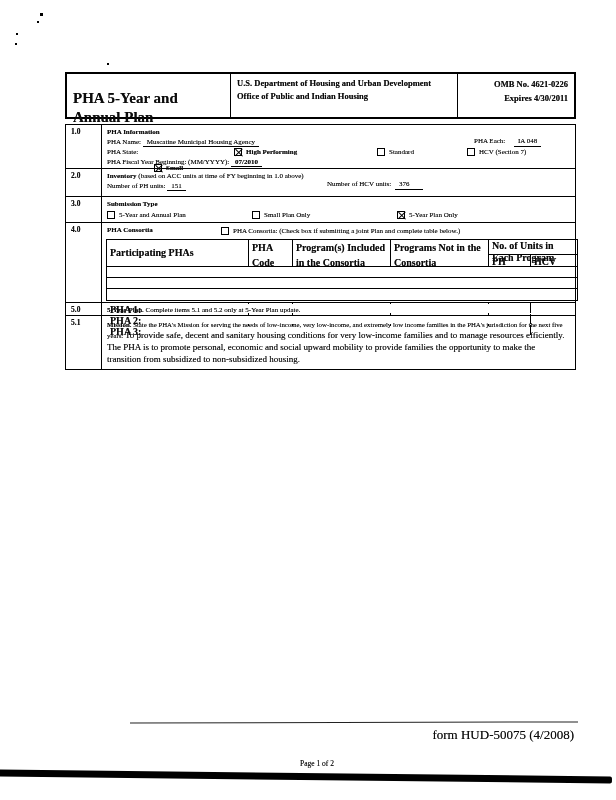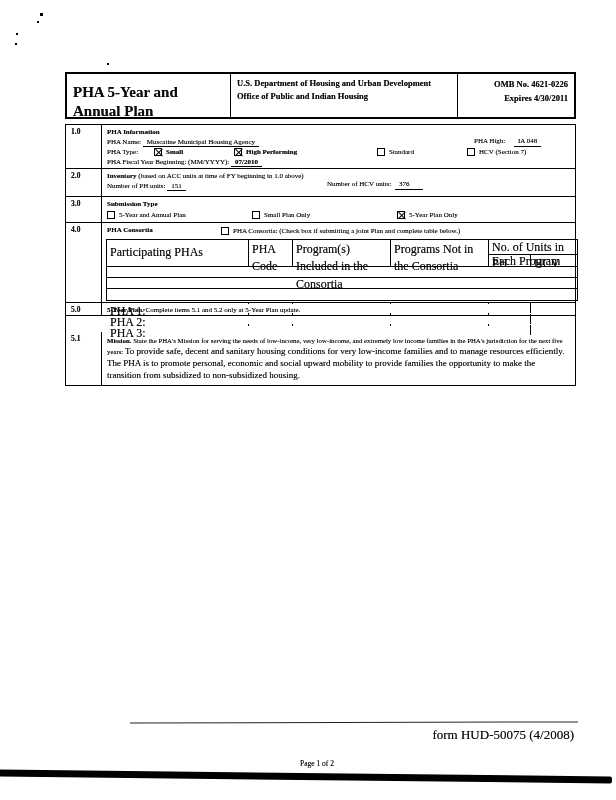--- a/index.html
+++ b/index.html
@@ -10,48 +10,48 @@
 
   
   .dot { position:absolute; background:#000; width:3px; height:3px; }
   .scan-bar { position:absolute; left:-8px; top:773px; width:620px; height:7px;
               background:#000; transform:rotate(0.65deg); border-radius:2px; }
 
   
   .hdr { position:absolute; left:65px; top:72px; width:511px; height:47px;
          border:2px solid #000; display:flex; }
   .hdr-cell { border-right:1.4px solid #000; padding:2px 6px; }
-  .hdr-title { width:164px; font-size:15px; font-weight:bold; line-height:1.25; padding-top:9px; }
+  .hdr-title { width:164px; font-size:15px; font-weight:bold; line-height:1.25; padding-top:15px; }
   .hdr-dept  { width:227px; font-size:8.5px; font-weight:bold; line-height:1.5; padding-top:3px; }
   .hdr-omb   { flex:1; border-right:none; font-size:8.5px; font-weight:bold;
                text-align:right; padding-top:4px; line-height:1.6; }
 
   
   .ftable { position:absolute; left:65px; top:124px; width:511px; border:1.6px solid #000; }
   .frow { display:flex; border-bottom:1.4px solid #000; }
-  .frow:last-child { border-bottom:none;margin-top:16px; }
+  .frow:last-child { border-bottom:none; }
   .fnum { width:36px; border-right:1.2px solid #000; font-size:7.5px; font-weight:bold;
           padding:2px 0 0 5px; flex:none; }
   .fbody { flex:1; padding:2px 4px 0 5px; font-size:7px; line-height:1.45; position:relative; }
   .b { font-weight:bold; }
   .fill { border-bottom:1px solid #000; padding:0 4px; white-space:nowrap; }
 
   
   .cb { display:inline-block; width:8px; height:8px; border:1.3px solid #000;
         position:relative; vertical-align:-1px; margin-right:4px; flex:none; }
   .cb.checked::before, .cb.checked::after { content:""; position:absolute; left:-1px; top:2.5px;
         width:9.5px; height:1.3px; background:#000; }
   .cb.checked::before { transform:rotate(45deg); }
   .cb.checked::after  { transform:rotate(-45deg); }
 
   .optline { display:flex; align-items:center; }
   .abs { position:absolute; }
 
   
-  .ctable { margin:3px 0 0 -1px; width:472px; border:1.2px solid #000; font-size:12px; }
+  .ctable { margin:3px 0 0 -1px; width:472px; border:1.2px solid #000; font-size:10px;font-weight:bold; }
   .crow { display:flex; }
   .chead .ccell { border-bottom:1.2px solid #000; }
   .ccell { border-right:1.2px solid #000; padding:1px 3px; }
   .ccell:last-child { border-right:none; }
   .c1 { width:142px; } .c2 { width:44px; } .c3 { width:98px; } .c4 { width:98px; }
   .c5 { width:88px; padding:0; }
   .chead { height:27px; }
   .chead .c1 { display:flex; align-items:center; }
   .units-top { border-bottom:1.1px solid #000; padding:0 3px; height:15px; line-height:1.2; }
   .units-sub { display:flex; height:11px; }
@@ -98,26 +98,26 @@
 
   <div class="ftable">
 
     <div class="frow" style="height:44px">
       <div class="fnum">1.0</div>
       <div class="fbody">
         <div class="b">PHA Information</div>
         <div>
           <span>PHA Name:</span>
           <span class="fill">Muscatine Municipal Housing Agency</span>
-          <span class="abs" style="left:372px;top:11px">PHA High:</span>
+          <span class="abs" style="left:372px;top:11px">PHA Each:</span>
           <span class="abs fill" style="left:412px;top:11px">IA 048</span>
         </div>
         <div style="position:relative;height:10px">
-          <span>PHA Type:</span>
-          <span class="abs optline" style="left:47px;top:0">
+          <span>PHA State:</span>
+          <span class="abs optline" style="left:47px;top:16px">
             <span class="cb checked"></span>
             <span class="b">Small</span>
           </span>
           <span class="abs optline" style="left:127px;top:0">
             <span class="cb checked"></span>
             <span class="b">High Performing</span>
           </span>
           <span class="abs optline" style="left:270px;top:0">
             <span class="cb"></span>
             <span>Standard</span>

